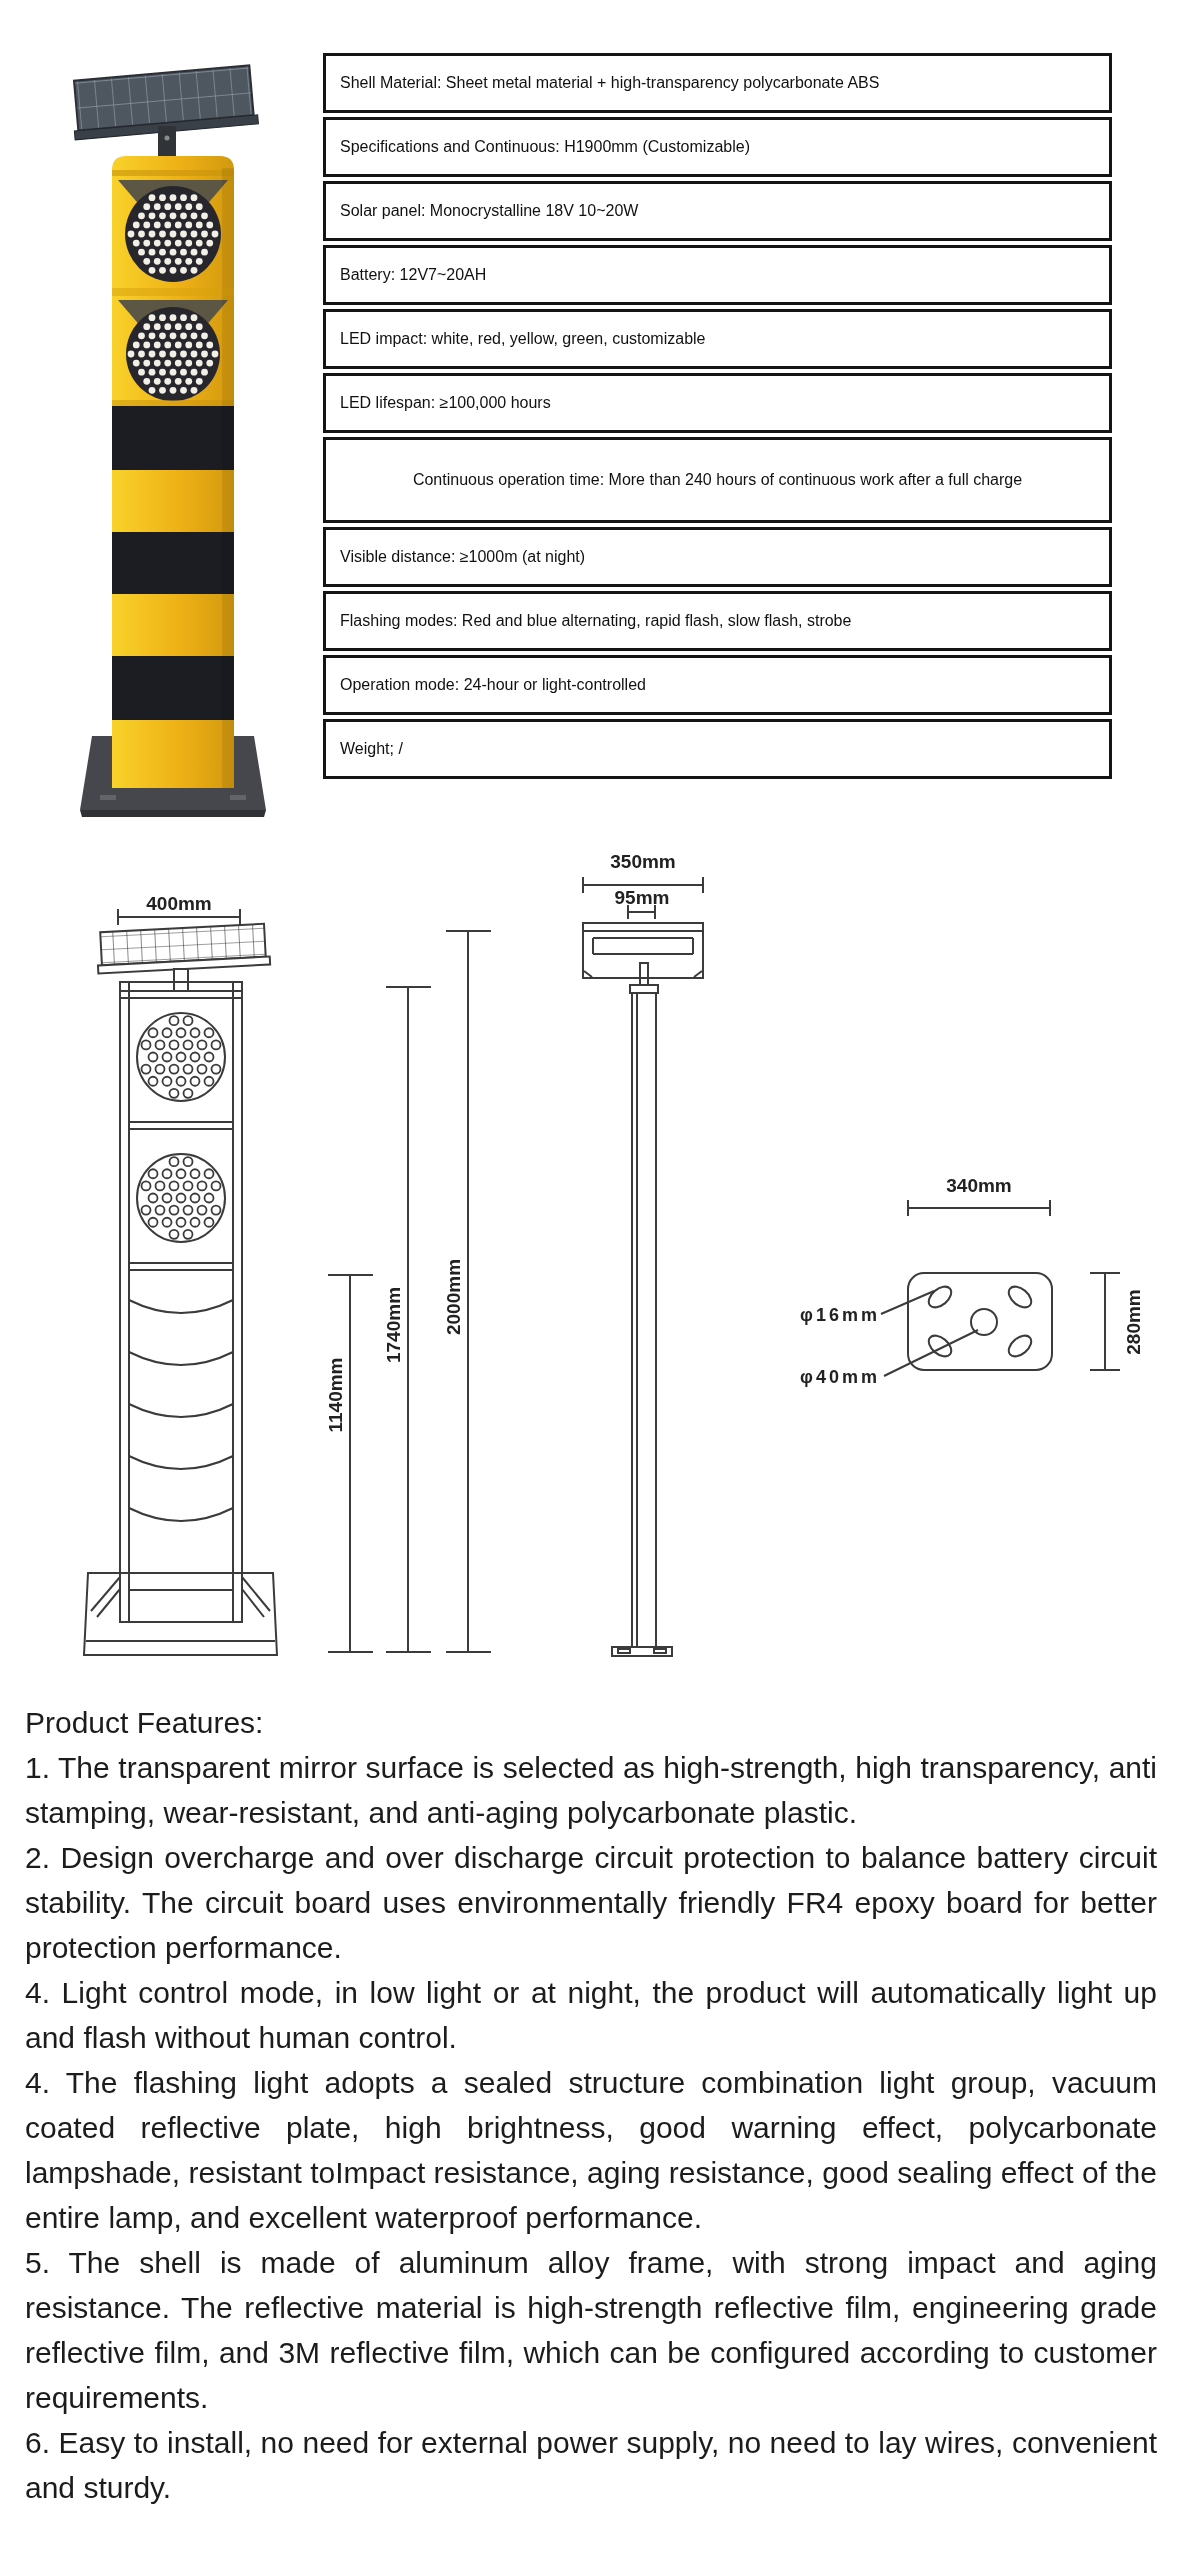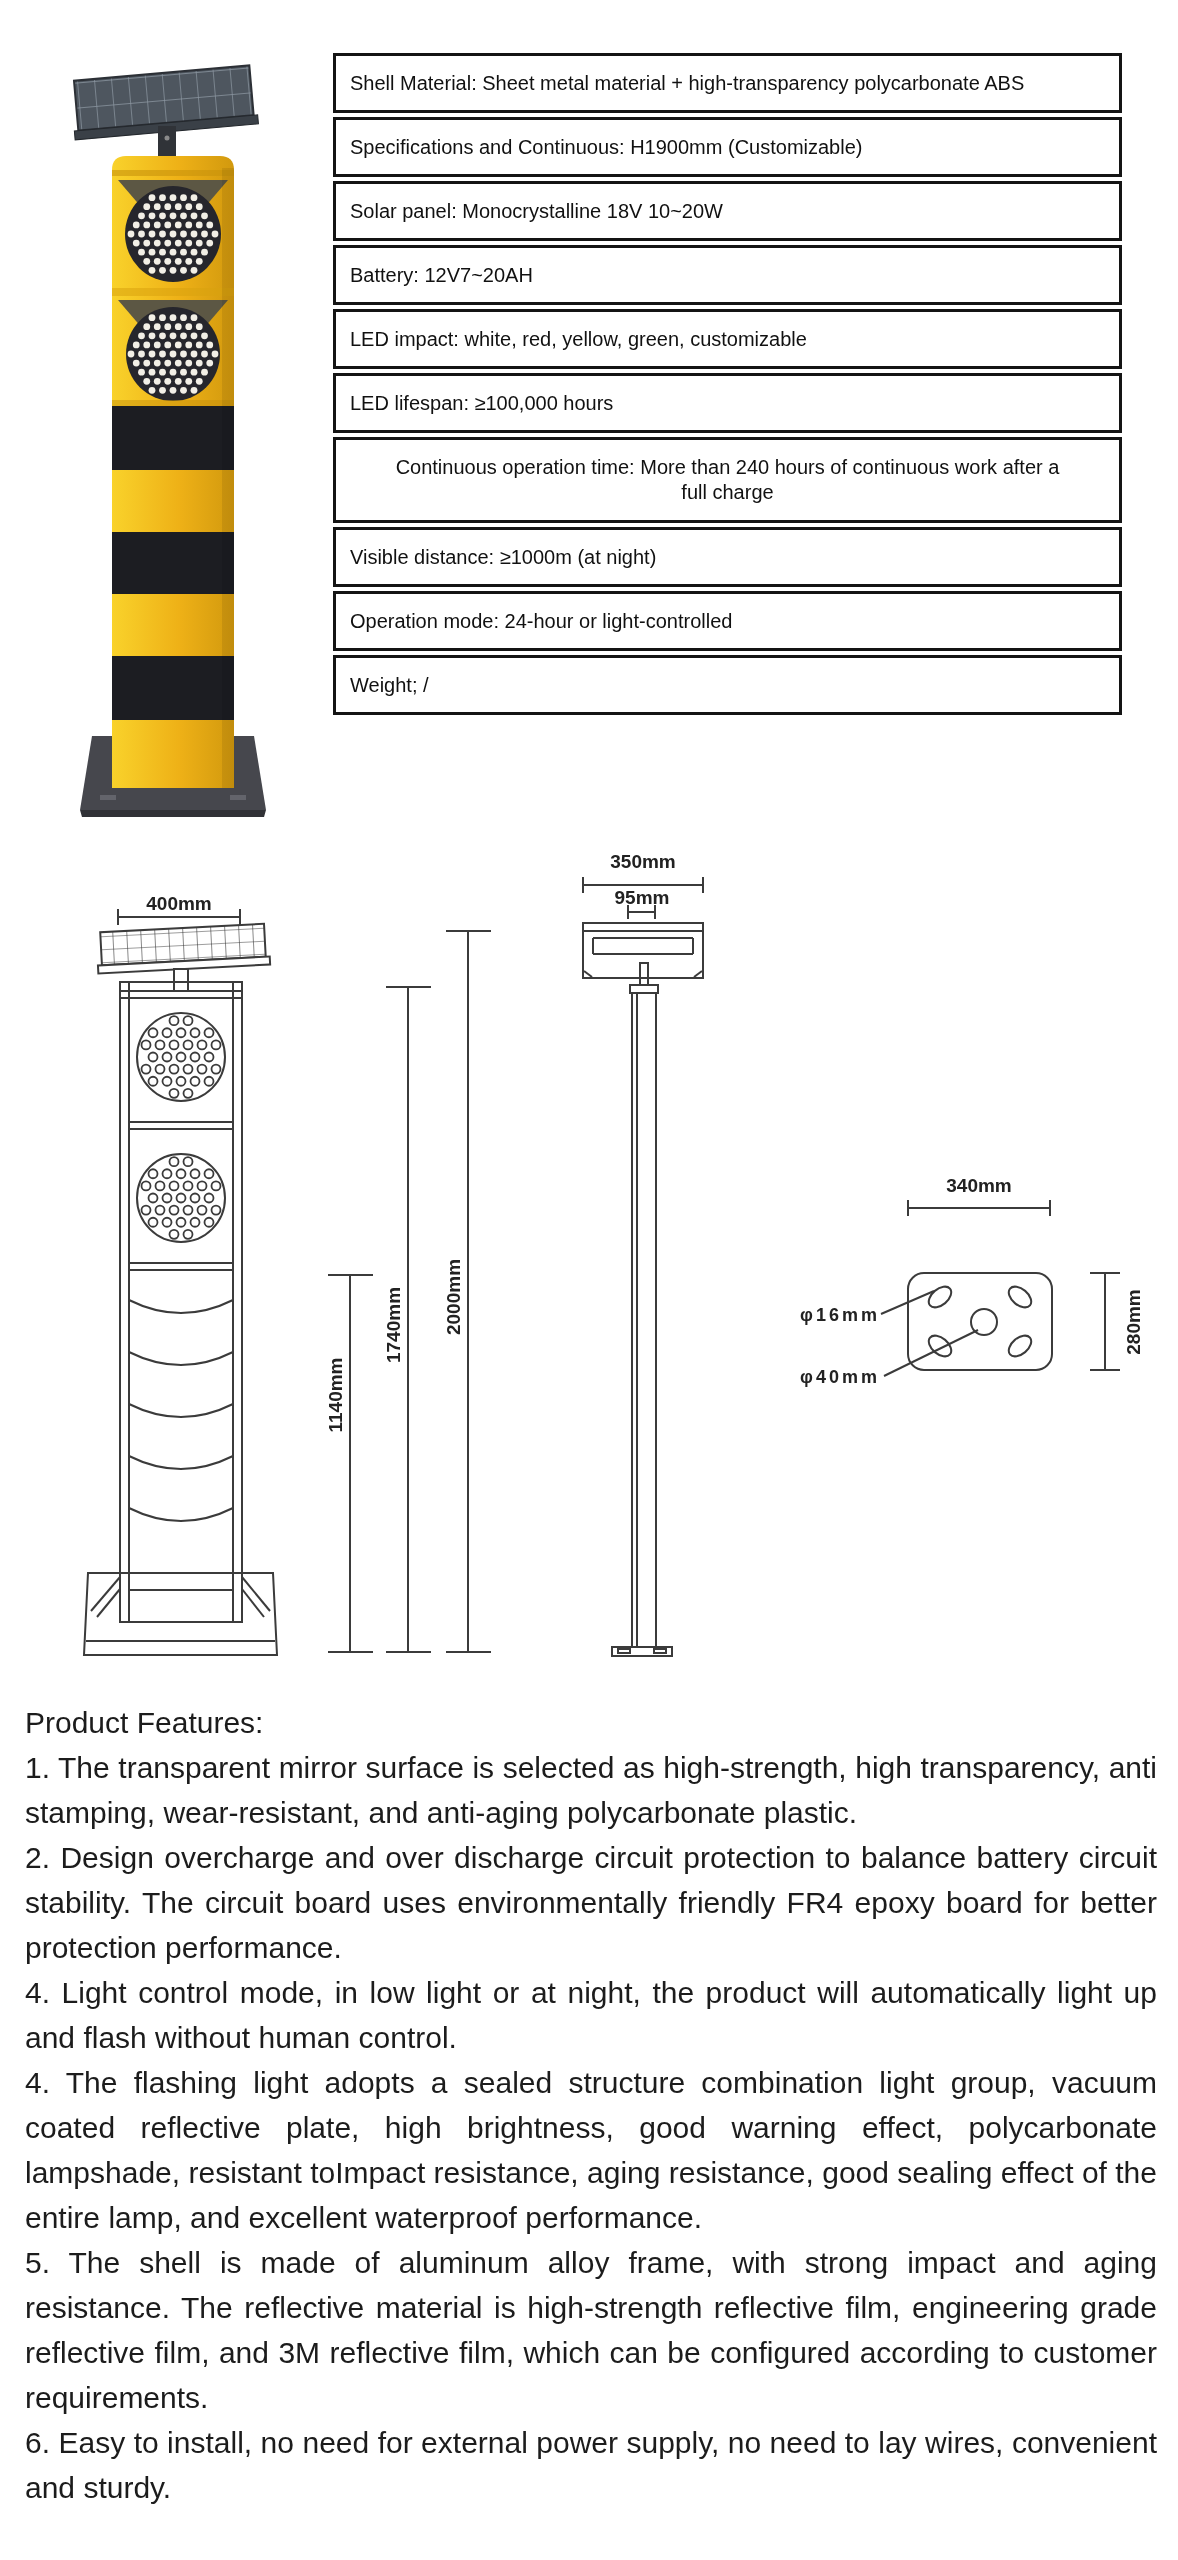--- a/index.html
+++ b/index.html
@@ -4,21 +4,21 @@
 <style>
   html,body{margin:0;padding:0;background:#ffffff;}
   .page{position:relative;width:1178px;height:2560px;background:#fff;overflow:hidden;
         font-family:"Liberation Sans",sans-serif;color:#161616;}
   
   .photo{position:absolute;left:52px;top:38px;width:270px;height:780px;}
   
   .spec-table{position:absolute;left:323px;top:53px;width:789px;}
   .spec-row{box-sizing:border-box;width:789px;height:60px;border:3px solid #141414;
             margin-bottom:4px;display:flex;align-items:center;padding:0 14px;
-            font-size:20px;line-height:1.25;color:#111;background:#fff;margin-left:10px;}
+            font-size:16px;line-height:1.25;color:#111;background:#fff;}
   .spec-row.tall{height:86px;justify-content:center;text-align:center;padding:0 50px;}
   
   .drawings{position:absolute;left:0;top:850px;width:1178px;height:870px;}
   .dimtext{font-family:"Liberation Sans",sans-serif;font-size:19px;font-weight:600;fill:#222;}
   .phitext{font-family:"Liberation Sans",sans-serif;font-size:18px;font-weight:600;fill:#222;letter-spacing:3px;}
   
   .features{position:absolute;left:25px;top:1700px;width:1132px;font-size:30px;
             line-height:45px;color:#1c1c1c;}
   .features p{margin:0;}
   .features p.fi{text-align:justify;}
@@ -206,20 +206,21 @@
 
   <div class="spec-table">
     <div class="spec-row">Shell Material: Sheet metal material + high-transparency polycarbonate ABS</div>
     <div class="spec-row">Specifications and Continuous: H1900mm (Customizable)</div>
     <div class="spec-row">Solar panel: Monocrystalline 18V 10~20W</div>
     <div class="spec-row">Battery: 12V7~20AH</div>
     <div class="spec-row">LED impact: white, red, yellow, green, customizable</div>
     <div class="spec-row">LED lifespan: ≥100,000 hours</div>
     <div class="spec-row tall">Continuous operation time: More than 240 hours of continuous work after a full charge</div>
     <div class="spec-row">Visible distance: ≥1000m (at night)</div>
+    <div class="spec-row">Flashing modes: Red and blue alternating, rapid flash, slow flash, strobe</div>
     <div class="spec-row">Operation mode: 24-hour or light-controlled</div>
     <div class="spec-row">Weight; /</div>
   </div>
 
   <svg class="drawings" viewBox="0 0 1178 870">
     <defs>
       <pattern id="dg" width="14" height="13" patternUnits="userSpaceOnUse">
         <rect width="14" height="13" fill="#ffffff"></rect>
         <path d="M14 0H0V13" stroke="#3b3b3b" stroke-width="1.2" fill="none"></path>
       </pattern>

